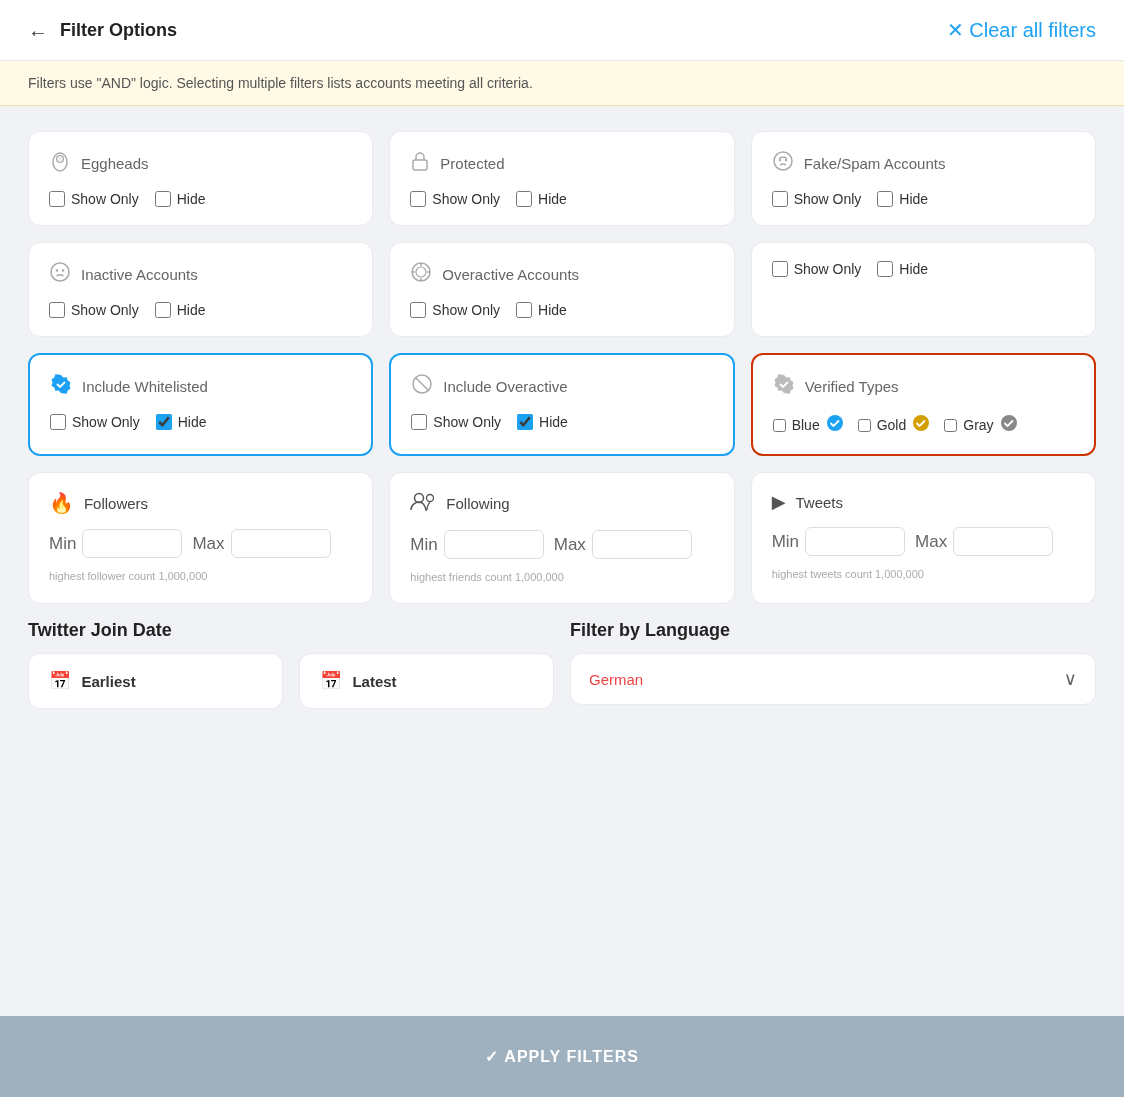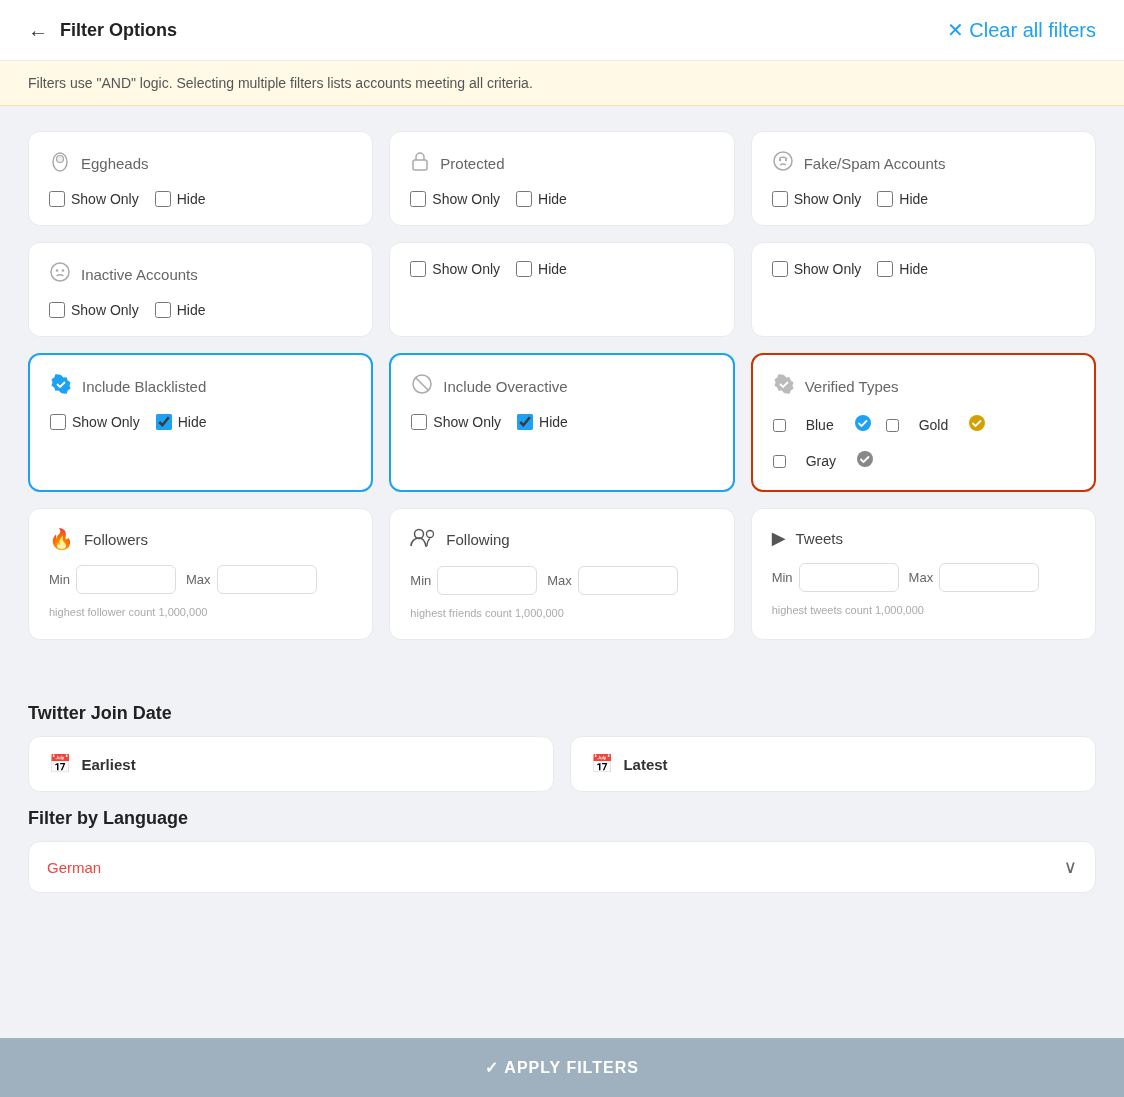--- a/index.html
+++ b/index.html
@@ -116,21 +116,21 @@
     }
     .verified-types-options {
       display: flex;
       align-items: center;
       gap: 14px;
       flex-wrap: wrap;
     }
     .vtype-label {
       display: flex;
       align-items: center;
-      gap: 20px;
+      gap: 6px;
       font-size: 14px;
       color: #333;
       cursor: pointer;
     }
     .vtype-icon {
       font-size: 16px;
     }
     .vtype-icon.blue-check { color: #1da1f2; }
     .vtype-icon.gold-check { color: #d4a000; }
     .vtype-icon.gray-check { color: #888; }
@@ -161,43 +161,42 @@
       align-items: center;
       gap: 10px;
       margin-bottom: 8px;
     }
     .range-input-group {
       display: flex;
       align-items: center;
       gap: 6px;
     }
     .range-input-group label {
-      font-size: 13px;
+      font-size: 17px;
       color: #666;
     }
     .range-input-group input {
       width: 100px;
       border: 1px solid #ddd;
       border-radius: 6px;
       padding: 6px 8px;
       font-size: 13px;
       color: #333;
       outline: none;
     }
     .range-hint {
       font-size: 11px;
       color: #aaa;
     }
 
     .date-language-section {
       display: grid;
-      grid-template-columns: 1fr;
+      grid-template-columns: 1fr 1fr;
       gap: 16px;
       align-items: start;
-      margin-top: 47px;
     }
     .section-label {
       font-size: 18px;
       font-weight: 700;
       color: #222;
       margin-bottom: 12px;
     }
     .date-cards {
       display: flex;
       gap: 16px;
@@ -230,21 +229,21 @@
       cursor: pointer;
     }
     .language-value {
       font-size: 15px;
       color: #ef4444;
     }
     .chevron-down { font-size: 18px; color: #666; }
 
     .footer {
       background: #9fb0be;
-      padding: 20px;
+      padding: 31px;
       display: flex;
       align-items: center;
       justify-content: center;
       cursor: pointer;
     }
     .apply-btn {
       font-size: 16px;
       font-weight: 700;
       color: #fff;
       letter-spacing: 1px;
@@ -364,20 +363,33 @@
             <span>Show Only</span>
           </label>
           <label class="checkbox-label">
             <input type="checkbox" style="">
             <span>Hide</span>
           </label>
         </div>
       </div>
 
       <div class="filter-card">
+        <div class="card-title">
+          <span class="card-icon">
+            <svg width="22" height="22" viewBox="0 0 22 22" fill="none">
+              <circle cx="11" cy="11" r="9" stroke="#aaa" stroke-width="1.5" fill="none"></circle>
+              <circle cx="11" cy="11" r="5" stroke="#aaa" stroke-width="1.2" fill="none"></circle>
+              <line x1="11" y1="2" x2="11" y2="5" stroke="#aaa" stroke-width="1.5"></line>
+              <line x1="11" y1="17" x2="11" y2="20" stroke="#aaa" stroke-width="1.5"></line>
+              <line x1="2" y1="11" x2="5" y2="11" stroke="#aaa" stroke-width="1.5"></line>
+              <line x1="17" y1="11" x2="20" y2="11" stroke="#aaa" stroke-width="1.5"></line>
+            </svg>
+          </span>
+          <span>Overactive Accounts</span>
+        </div>
         <div class="card-options">
           <label class="checkbox-label">
             <input type="checkbox" style="">
             <span>Show Only</span>
           </label>
           <label class="checkbox-label">
             <input type="checkbox" style="">
             <span>Hide</span>
           </label>
         </div>
@@ -400,21 +412,21 @@
     <div class="filter-grid">
 
       <div class="filter-card highlighted-blue">
         <div class="card-title">
           <span class="card-icon blue">
             <svg width="22" height="22" viewBox="0 0 22 22" fill="none">
               <path d="M11 2l2.3 2.6 3.4-.4 1 3.2 2.8 1.8-1 3.3 1 3.3-2.8 1.8-1 3.2-3.4-.4L11 20l-2.3-2.6-3.4.4-1-3.2-2.8-1.8 1-3.3-1-3.3 2.8-1.8 1-3.2 3.4.4z" fill="#1da1f2" stroke="none"></path>
               <path d="M7.5 11.5l2.5 2.5 4.5-4.5" stroke="white" stroke-width="1.8" fill="none" stroke-linecap="round"></path>
             </svg>
           </span>
-          <span>Include Blacklisted</span>
+          <span>Include Whitelisted</span>
         </div>
         <div class="card-options">
           <label class="checkbox-label">
             <input type="checkbox" style="">
             <span>Show Only</span>
           </label>
           <label class="checkbox-label">
             <input type="checkbox" checked="" style="accent-color: rgb(29, 161, 242);">
             <span>Hide</span>
           </label>

